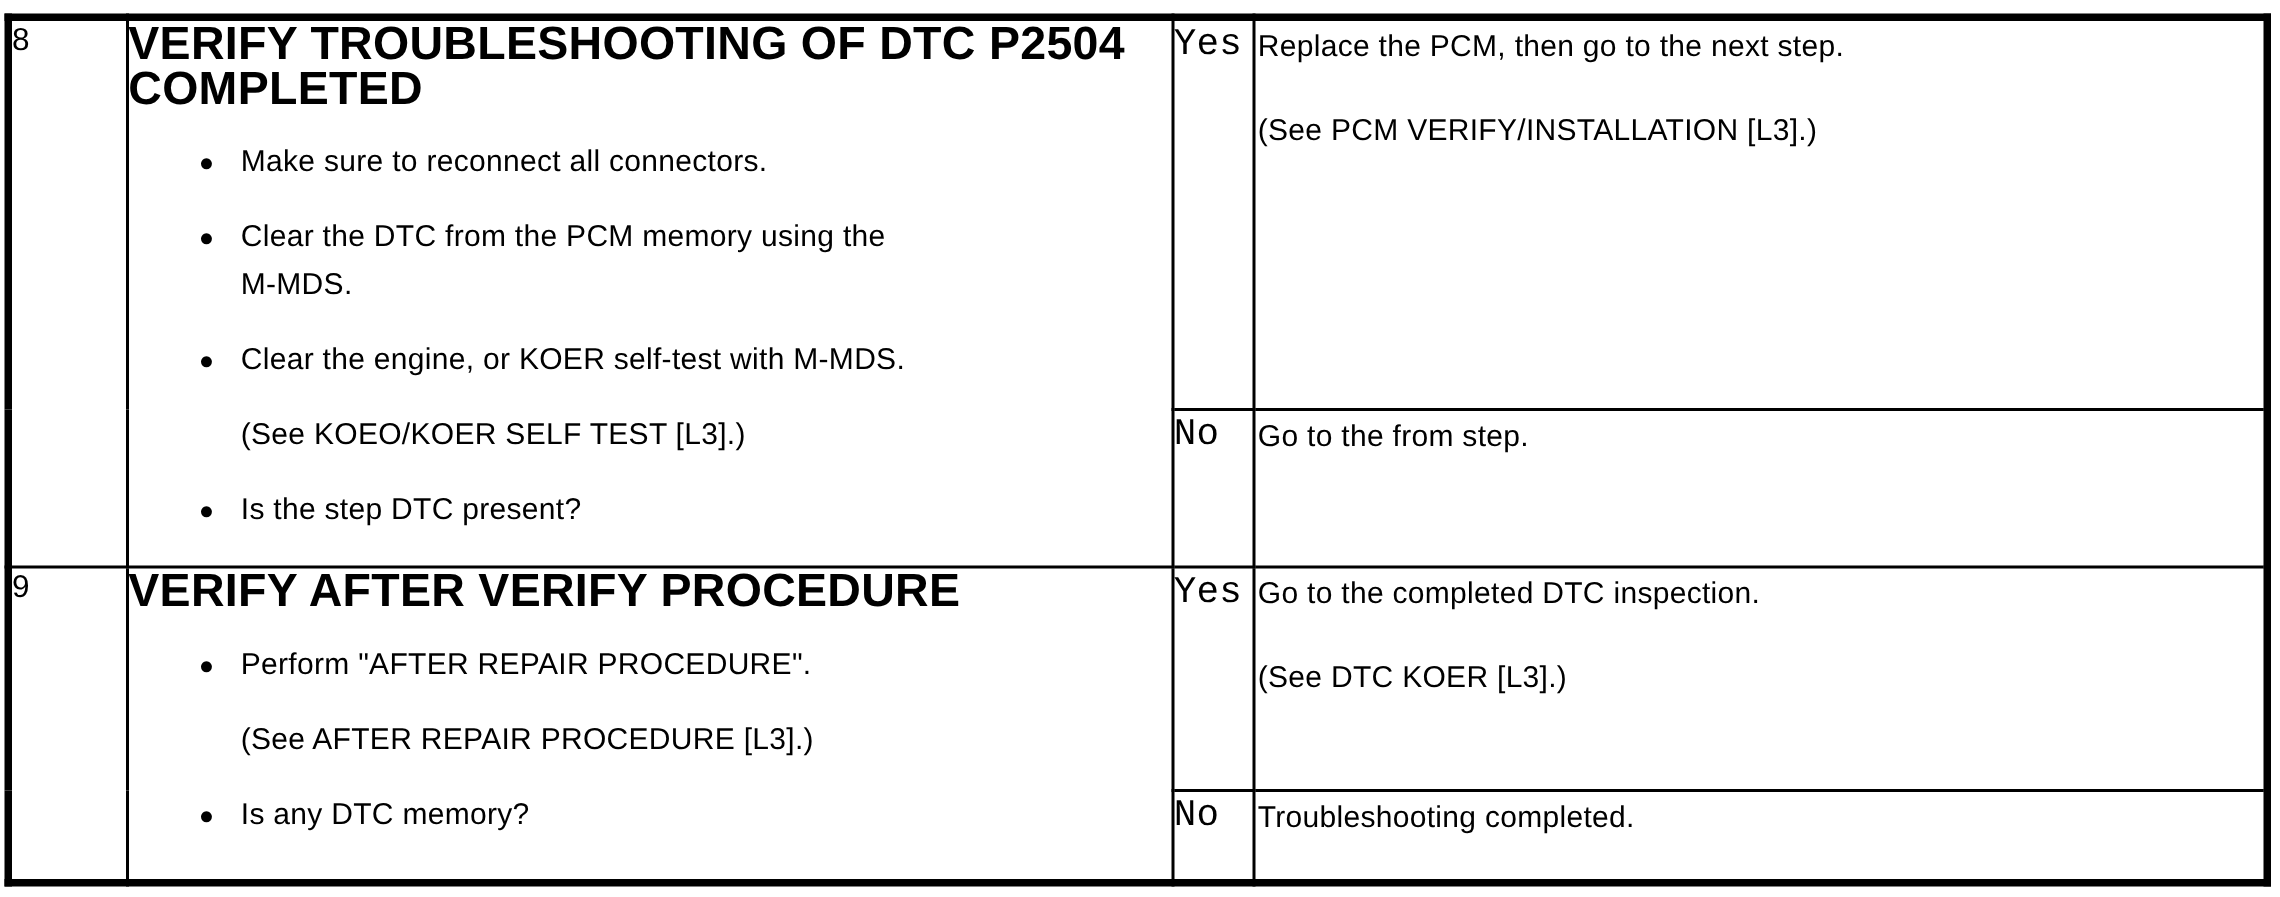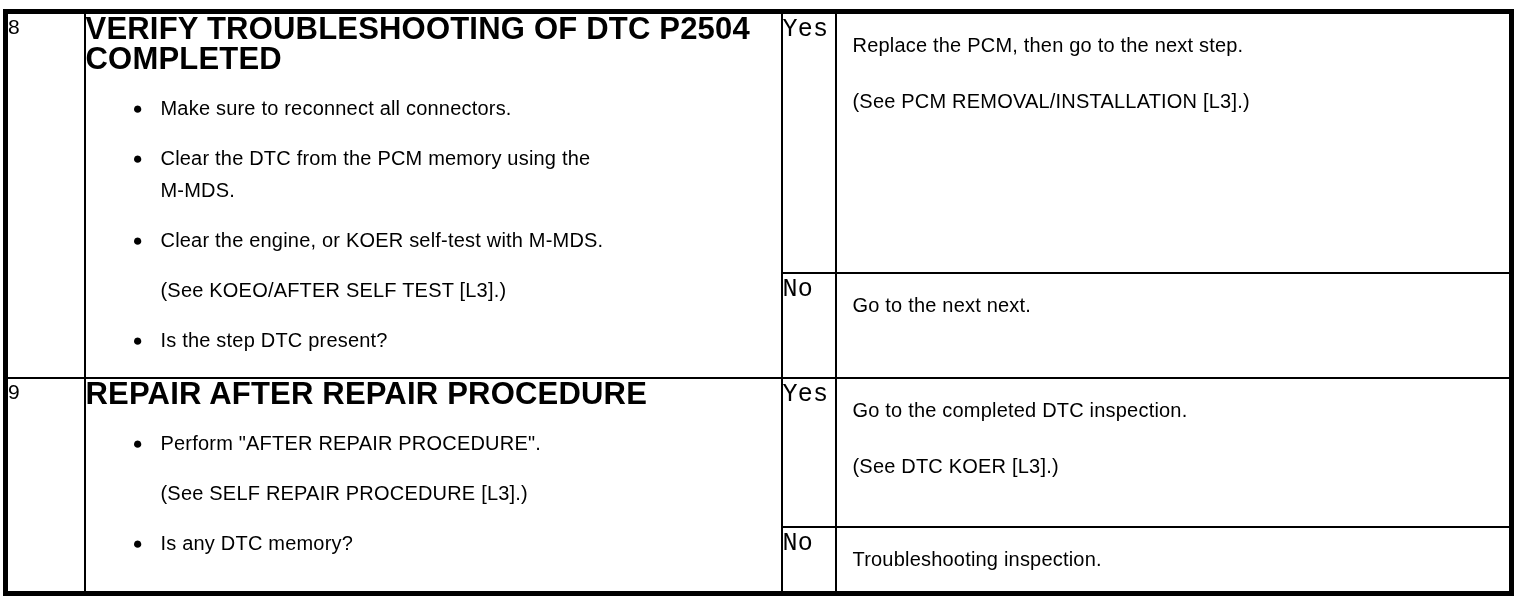--- a/index.html
+++ b/index.html
@@ -77,21 +77,21 @@
     line-height: 31px;
     letter-spacing: 0.2px;
     font-family: Liberation Mono, monospace;
   }
   td.cell-action {
     padding: 4px 10px 0 8px;
     font-size: 20px;
     letter-spacing: 0.2px;
   }
   td.cell-action p {
-    margin: 16px;
+    margin: 2px;
     line-height: 31px;
   }
   td.cell-action p + p {
     margin-top: 25px;
   }
 </style>
 </head>
 <body>
 
 <div class="page">
@@ -116,65 +116,65 @@
           <div class="insp-item">
             <span class="dot">●</span>
             <span class="item-text">Clear the DTC from the PCM memory using the
 M-MDS.</span>
           </div>
           <div class="insp-item">
             <span class="dot">●</span>
             <span class="item-text">Clear the engine, or KOER self-test with M-MDS.</span>
           </div>
           <div class="insp-item">
-            <span class="item-text">(See KOEO/AFTER SELF TEST [L3].)</span>
+            <span class="item-text">(See KOEO/KOER SELF TEST [L3].)</span>
           </div>
           <div class="insp-item">
             <span class="dot">●</span>
             <span class="item-text">Is the step DTC present?</span>
           </div>
         </td>
         <td class="cell-answer" height="258">Yes</td>
         <td class="cell-action" height="258">
           <p>Replace the PCM, then go to the next step.</p>
-          <p>(See PCM REMOVAL/INSTALLATION [L3].)</p>
+          <p>(See PCM VERIFY/INSTALLATION [L3].)</p>
         </td>
       </tr>
 
       <tr>
         <td class="cell-answer" height="103">No</td>
         <td class="cell-action" height="103">
-          <p>Go to the next next.</p>
+          <p>Go to the from step.</p>
         </td>
       </tr>
 
       <tr>
         <td class="cell-step" rowspan="2" height="147">9</td>
         <td class="cell-insp" rowspan="2">
-          <div class="insp-title">REPAIR AFTER REPAIR PROCEDURE</div>
+          <div class="insp-title">VERIFY AFTER VERIFY PROCEDURE</div>
           <div class="insp-item">
             <span class="dot">●</span>
             <span class="item-text">Perform "AFTER REPAIR PROCEDURE".</span>
           </div>
           <div class="insp-item">
-            <span class="item-text">(See SELF REPAIR PROCEDURE [L3].)</span>
+            <span class="item-text">(See AFTER REPAIR PROCEDURE [L3].)</span>
           </div>
           <div class="insp-item">
             <span class="dot">●</span>
             <span class="item-text">Is any DTC memory?</span>
           </div>
         </td>
         <td class="cell-answer" height="147">Yes</td>
         <td class="cell-action" height="147">
           <p>Go to the completed DTC inspection.</p>
           <p>(See DTC KOER [L3].)</p>
         </td>
       </tr>
 
       <tr>
         <td class="cell-answer" height="58">No</td>
         <td class="cell-action" height="58">
-          <p>Troubleshooting inspection.</p>
+          <p>Troubleshooting completed.</p>
         </td>
       </tr>
     </tbody>
   </table>
 </div>
 
 </body></html>

